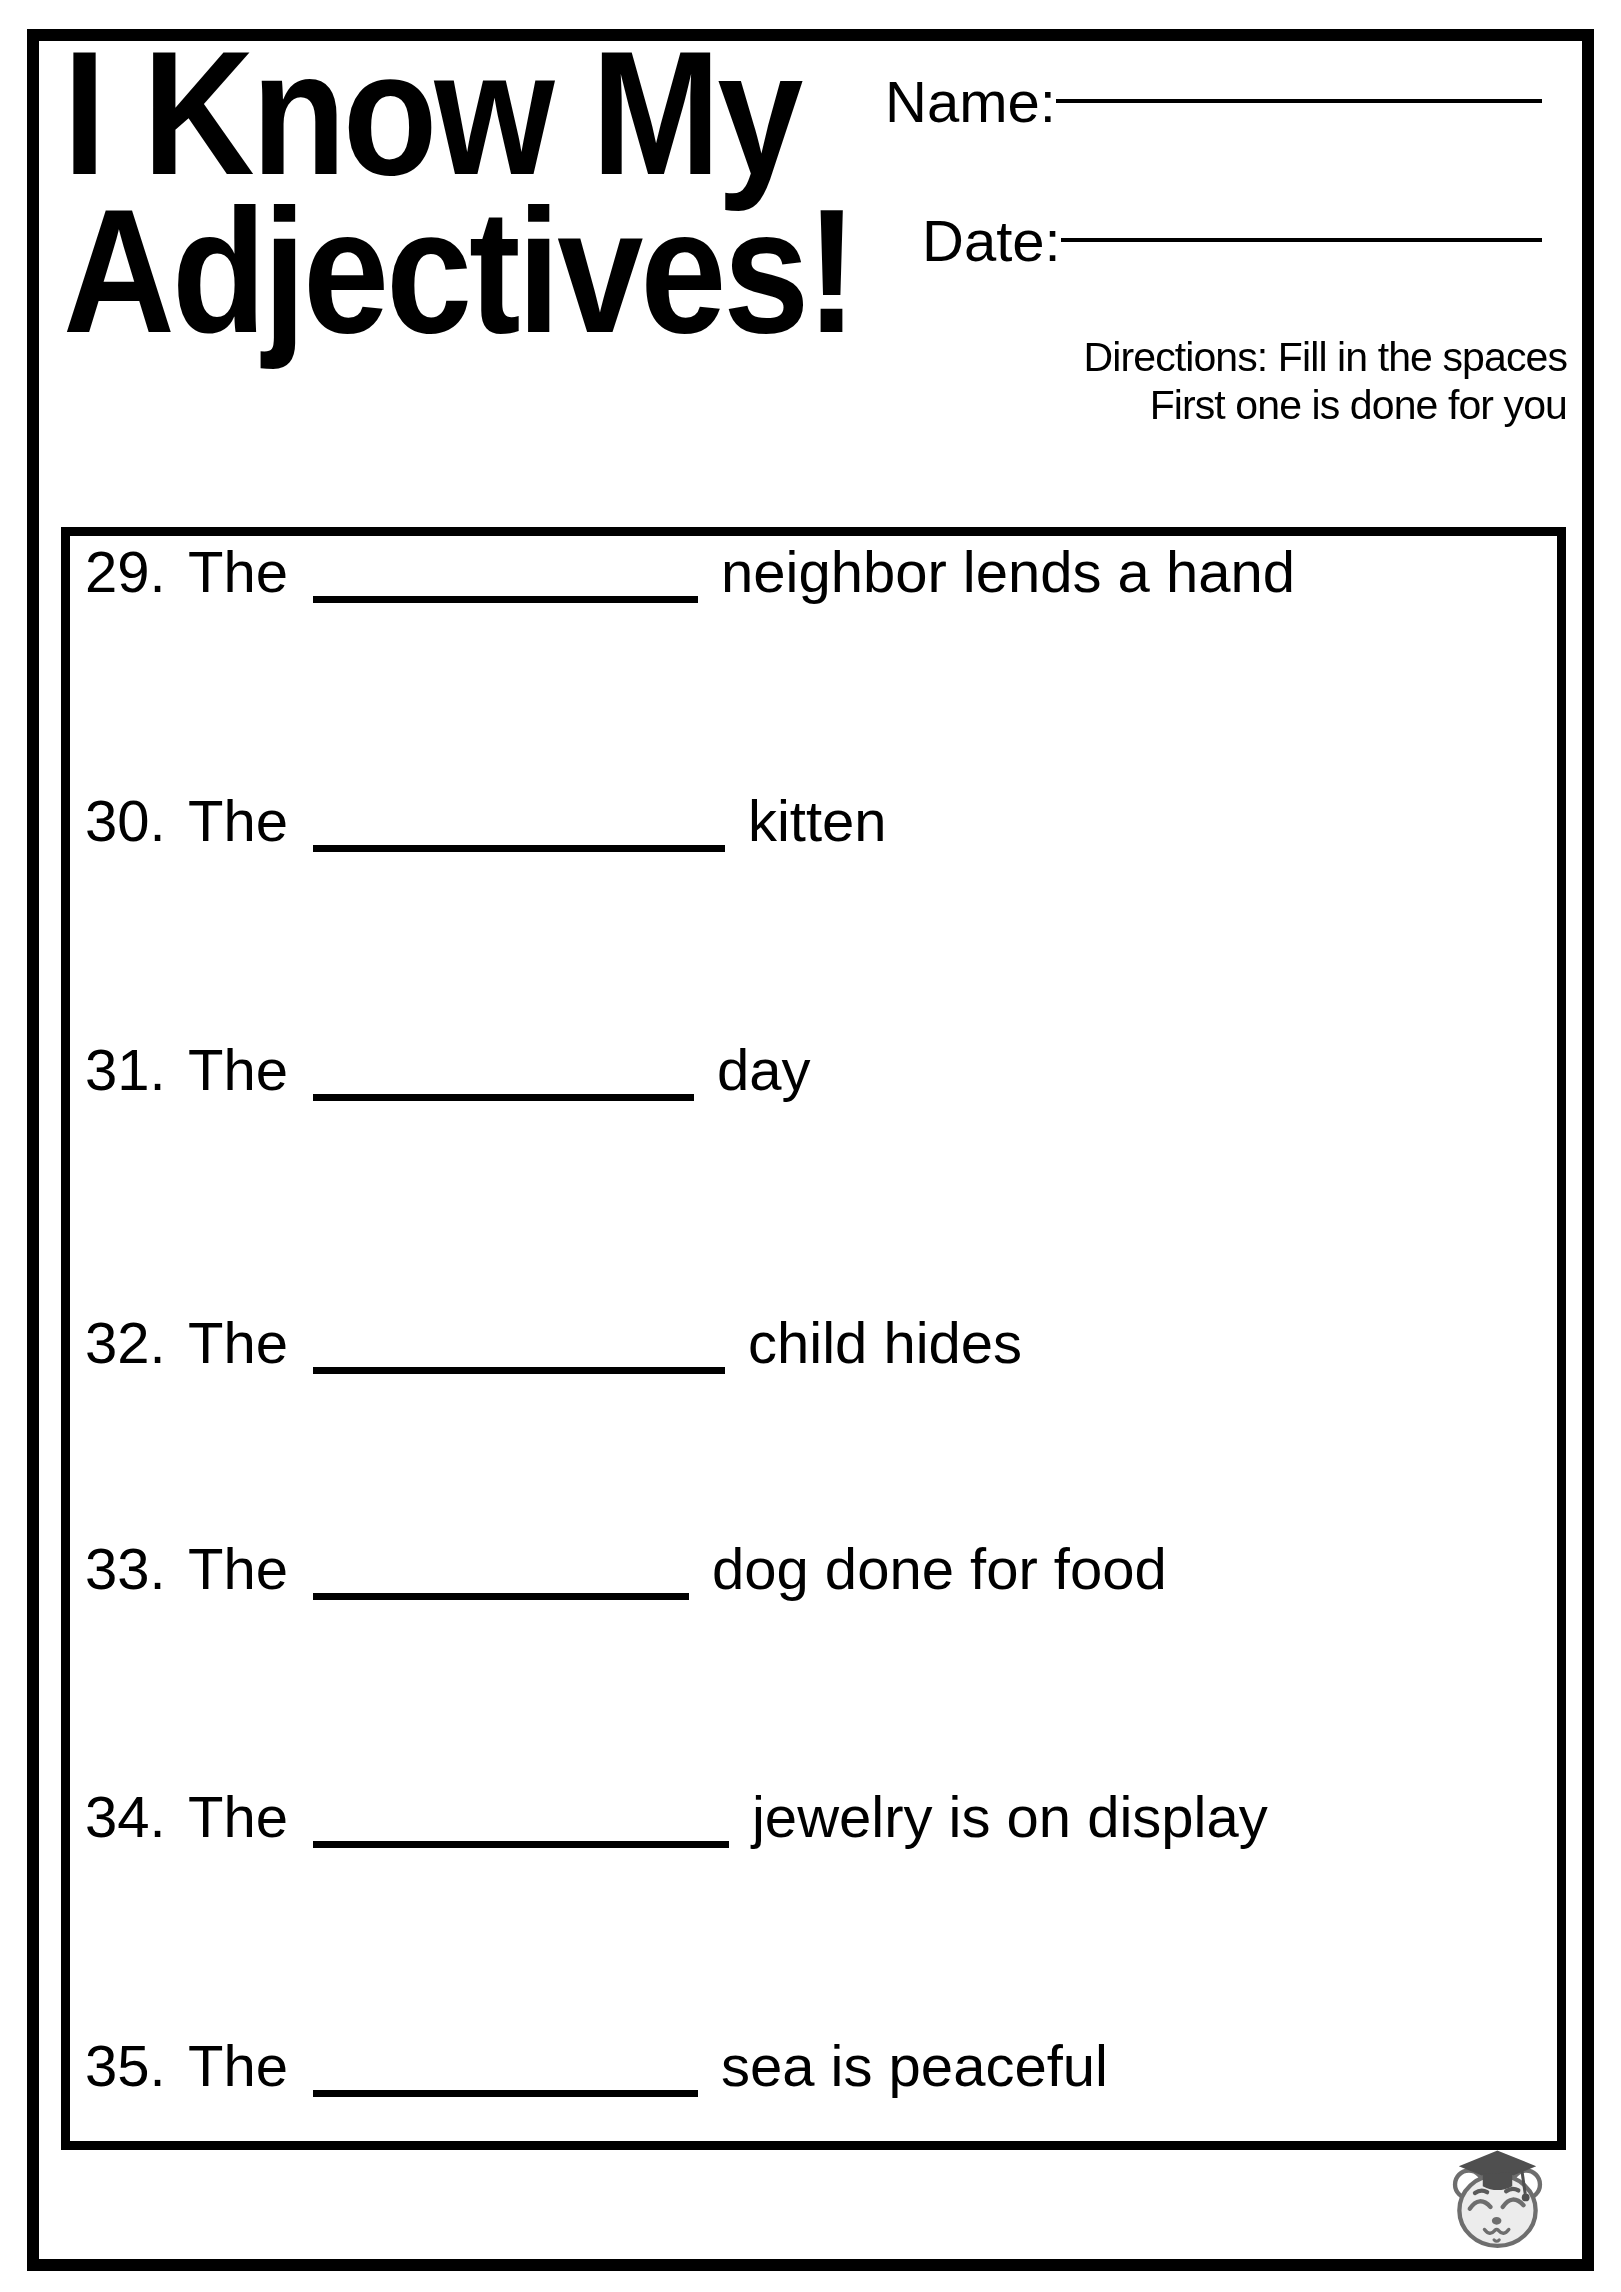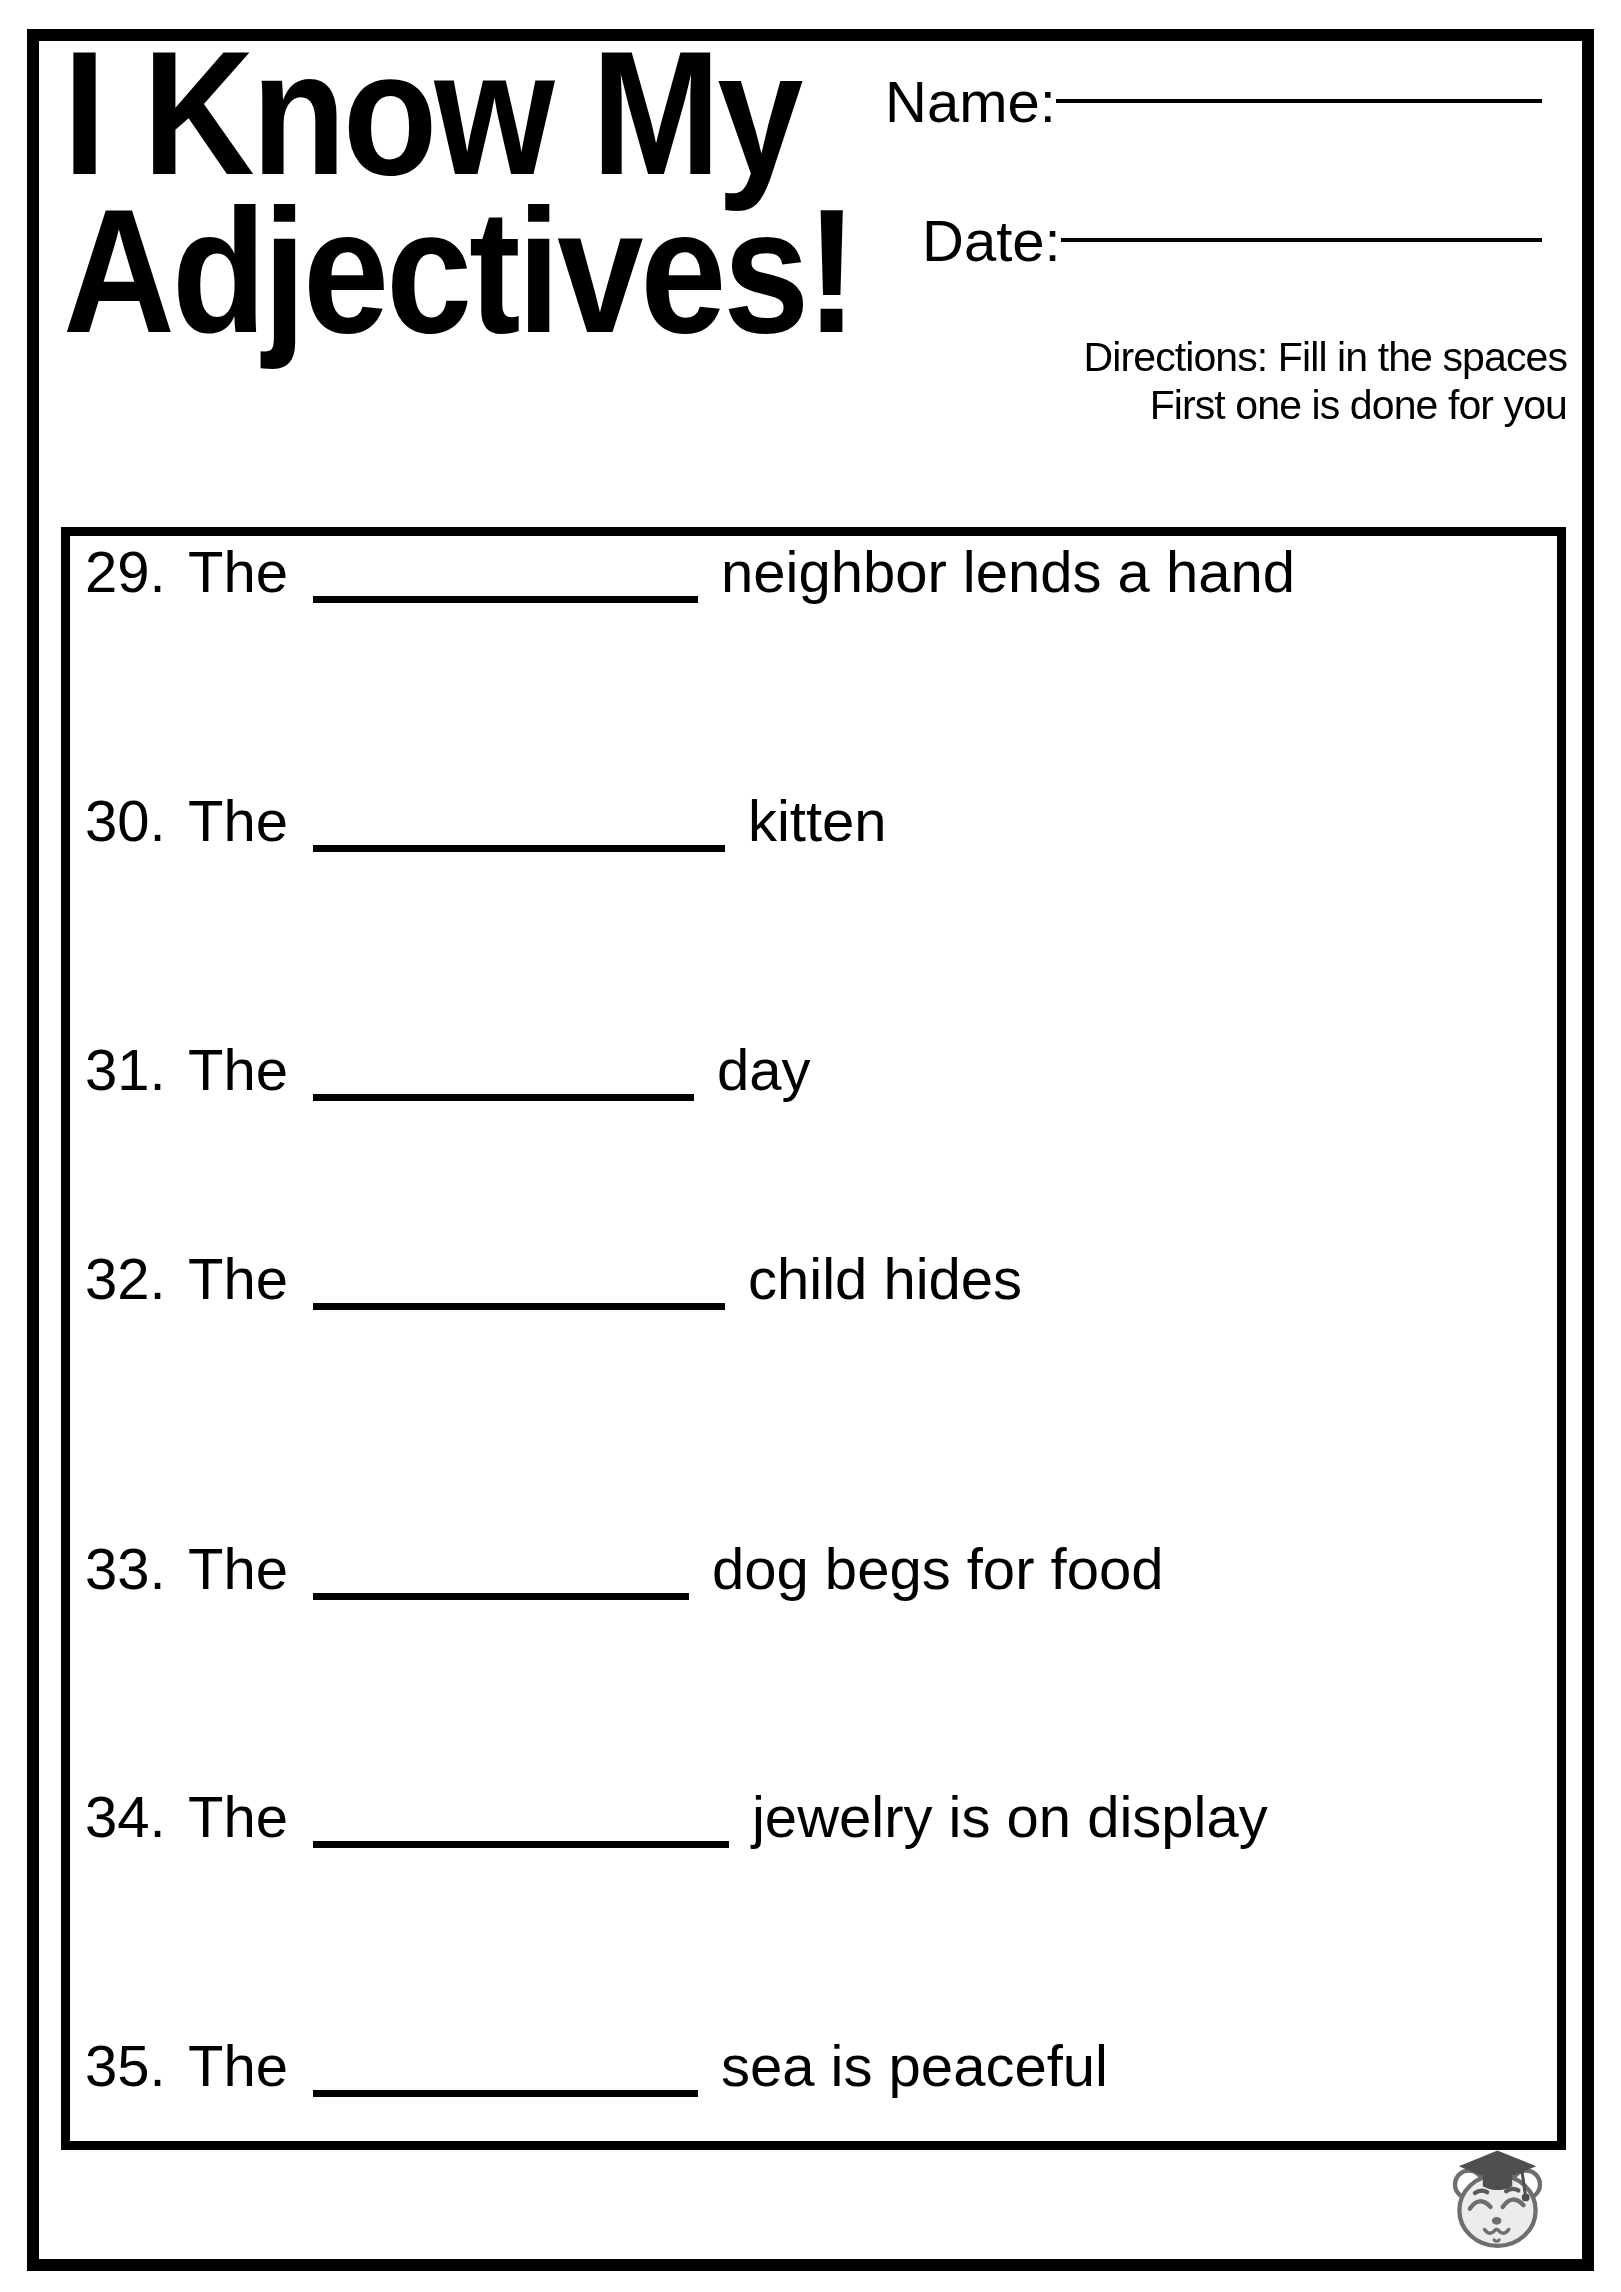--- a/index.html
+++ b/index.html
@@ -81,25 +81,25 @@
 
 <div class="qrow" style="top: 543px;">
   <span class="num">29.</span><span class="pre">The</span><span class="blank" style="width: 385px;"></span><span>neighbor lends a hand</span>
 </div>
 <div class="qrow" style="top: 792px;">
   <span class="num">30.</span><span class="pre">The</span><span class="blank" style="width: 412px;"></span><span>kitten</span>
 </div>
 <div class="qrow" style="top: 1041px;">
   <span class="num">31.</span><span class="pre">The</span><span class="blank" style="width: 381px;"></span><span>day</span>
 </div>
-<div class="qrow" style="top: 1250px;">
+<div class="qrow" style="top: 1314px;">
   <span class="num">32.</span><span class="pre">The</span><span class="blank" style="width: 412px;"></span><span>child hides</span>
 </div>
 <div class="qrow" style="top: 1540px;">
-  <span class="num">33.</span><span class="pre">The</span><span class="blank" style="width: 376px;"></span><span>dog begs for food</span>
+  <span class="num">33.</span><span class="pre">The</span><span class="blank" style="width: 376px;"></span><span>dog done for food</span>
 </div>
 <div class="qrow" style="top: 1788px;">
   <span class="num">34.</span><span class="pre">The</span><span class="blank" style="width: 416px;"></span><span>jewelry is on display</span>
 </div>
 <div class="qrow" style="top: 2037px;">
   <span class="num">35.</span><span class="pre">The</span><span class="blank" style="width: 385px;"></span><span>sea is peaceful</span>
 </div>
 
 <svg class="logo" viewBox="0 0 120 120" aria-hidden="true">
 

